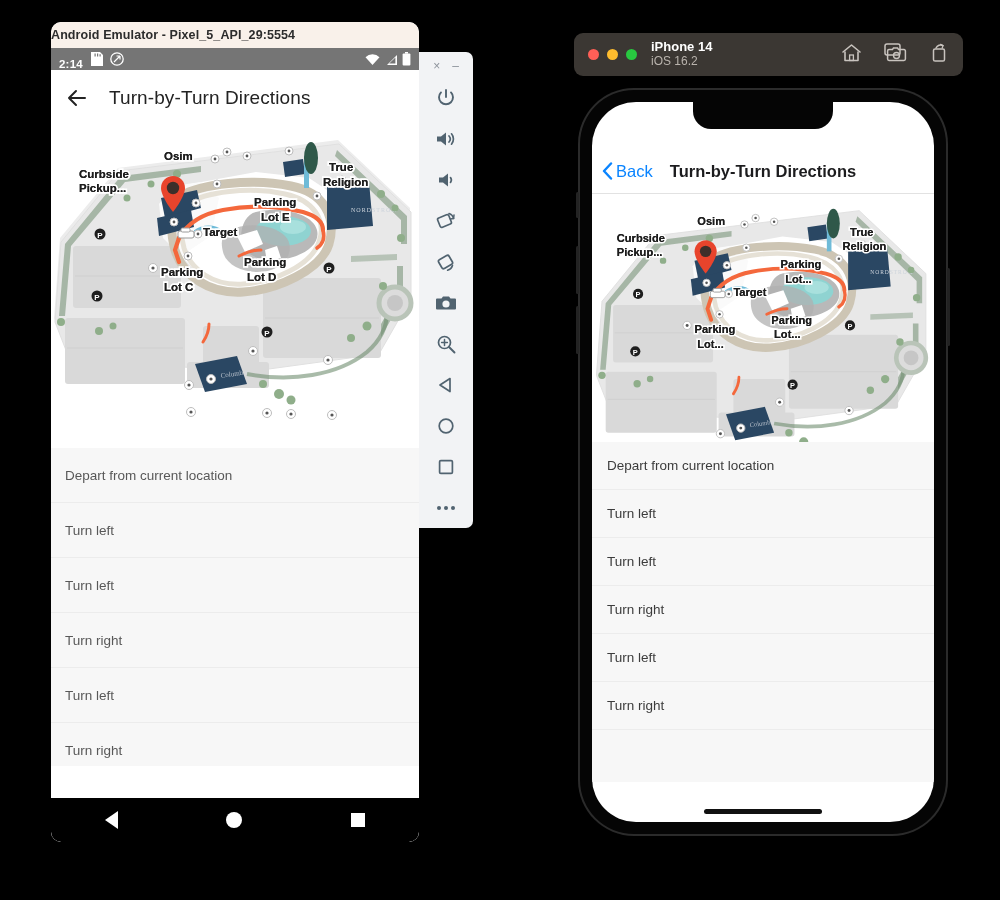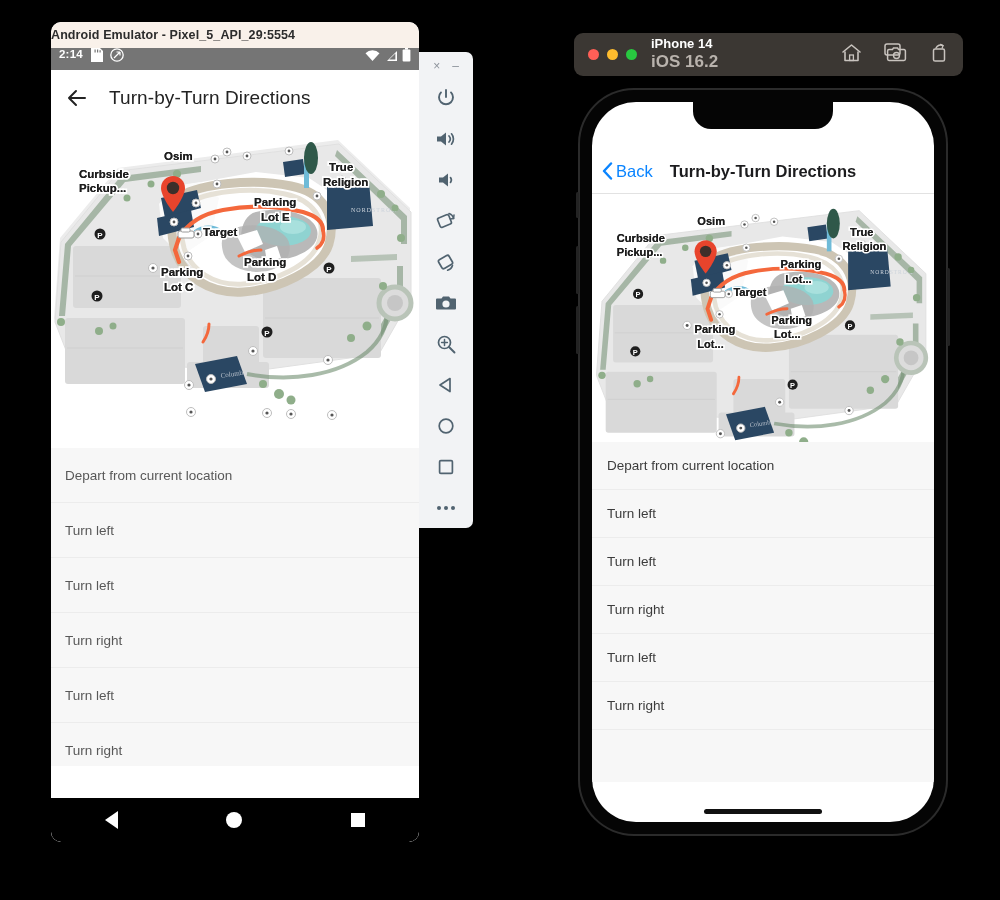--- a/index.html
+++ b/index.html
@@ -24,21 +24,21 @@
     height: 26px; background: #f9f1ea;
     display: flex; align-items: center; 
     border-top-left-radius: 10px; border-top-right-radius: 10px;
   }
   #android-title-text {
     font-size: 12.5px; font-weight: bold; color: #2c2c2c;
     letter-spacing: .1px;
   }
   #android-statusbar {
     height: 22px; background: #757575;
-    display: flex; align-items: flex-start;
+    display: flex; align-items: flex-end;
     padding: 0 8px; color: #fff;
   }
   #android-statusbar .time { font-size: 11.5px; font-weight: bold; letter-spacing: .2px; }
   #android-statusbar .left-icons { display: flex; align-items: center; gap: 7px; margin-left: 8px; }
   #android-statusbar .right-icons { margin-left: auto; display: flex; align-items: center; gap: 4px; }
 
   #android-appbar {
     height: 56px; background: #fff; display: flex; align-items: center;
     padding-left: 14px; gap: 20px;
     border-bottom: 1px solid #fff;
@@ -90,21 +90,21 @@
   #ios-titlebar {
     position: absolute; left: 574px; top: 33px;
     width: 389px; height: 43px;
     background: #3b3733; border-radius: 9px;
     display: flex; align-items: center; padding: 0 14px;
   }
   .tl-dots { display: flex; gap: 8px; }
   .tl-dot { width: 11px; height: 11px; border-radius: 50%; }
   #ios-title-block { margin-left: 14px; line-height: 1.15; }
   #ios-title-name { font-size: 13px; font-weight: bold; color: #ffffff; }
-  #ios-title-sub { font-size: 17px; color: #b9b3ad; font-weight: bold; }
+  #ios-title-sub { font-size: 12px; color: #b9b3ad; }
   #ios-title-icons { margin-left: auto; display: flex; gap: 22px; align-items: center; color: #c9c4bf; }
 
   #iphone-frame {
     position: absolute; left: 578px; top: 88px;
     width: 370px; height: 748px;
     background: #050505;
     border-radius: 56px;
     box-shadow: inset 0 0 0 2px #2b2b2b;
   }
   #iphone-screen {

